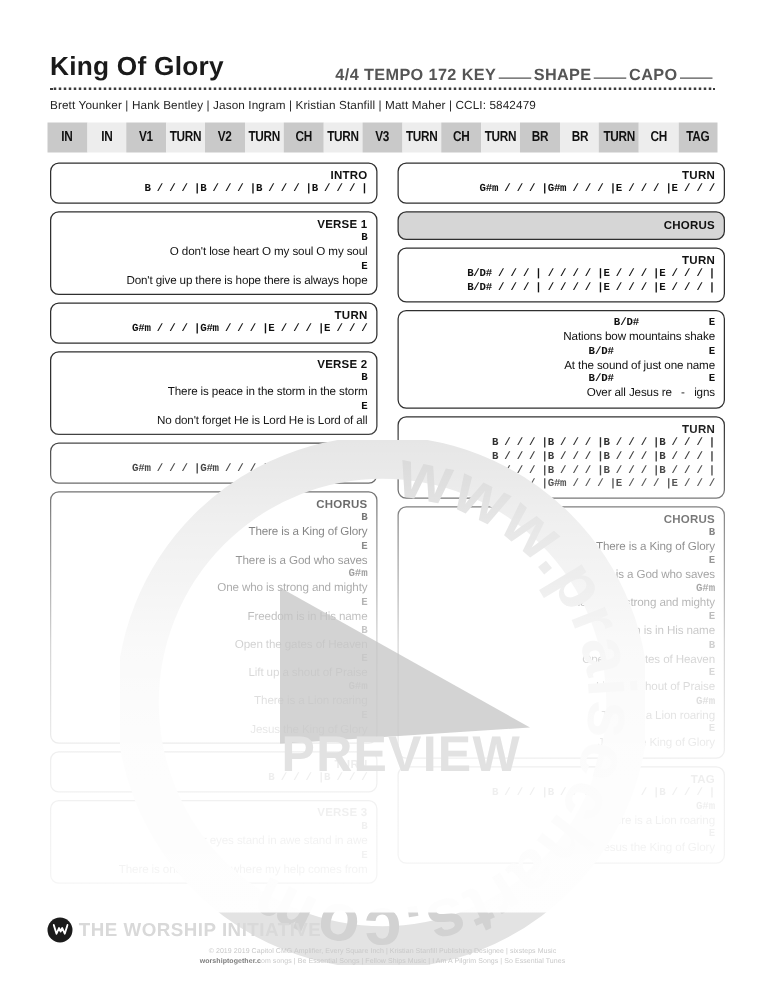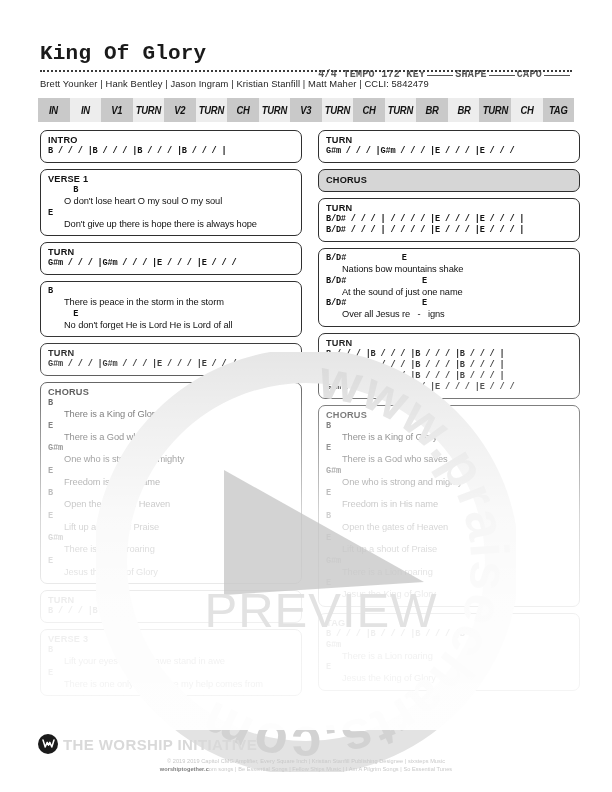--- a/index.html
+++ b/index.html
@@ -22,41 +22,40 @@
     width: 612px;
     height: 792px;
   }
 
   
   #header {
     position: absolute;
     left: 40px;
     top: 42px;
     width: 532px;
-    font-family: Liberation Mono, monospace;
   }
   #title-row {
     position: relative;
     height: 26px;
   }
   #song-title {
     position: absolute;
     left: 0;
     top: 0;
     font-size: 21px;
     font-weight: bold;
     color: #1a1a1a;
     letter-spacing: 0.2px;
     line-height: 24px;
   }
   #meta-line {
     position: absolute;
     right: 0;
-    top: 27px;
-    font-size: 10px;
+    top: 10px;
+    font-size: 13px;
     font-weight: bold;
     color: #555;
     letter-spacing: 0.3px;
     white-space: nowrap;
   }
   .meta-blank {
     display: inline-block;
     border-bottom: 1.2px solid #555;
     width: 26px;
     margin: 0 2px;
@@ -94,21 +93,20 @@
     flex: 1 1 0;
     display: flex;
     align-items: center;
     justify-content: center;
     font-size: 11.5px;
     font-weight: bold;
     color: #111;
     letter-spacing: -0.3px;
     font-stretch: condensed;
     transform-origin: center;
-    font-style: italic;
   }
   .nav-cell.dark { background: #c9c9c9; }
   .nav-cell.light { background: #ededed; }
   .nav-cell span { display: inline-block; transform: scaleX(0.82); }
 
   
   .col {
     position: absolute;
     top: 130px;
     width: 262px;
@@ -116,20 +114,21 @@
   #col-left  { left: 40px; }
   #col-right { left: 318px; }
 
   .section {
     border: 1.1px solid #2f2f2f;
     border-radius: 7px;
     background: #ffffff;
     margin-bottom: 6px;
     padding: 4px 7px 5px 7px;
     box-sizing: border-box;
+    text-align: right;
   }
   .section.ref {
     background: #d6d6d6;
     padding: 5px 7px 5px 7px;
   }
   .sec-title {
     font-size: 9.2px;
     font-weight: bold;
     color: #111;
     letter-spacing: 0.2px;
@@ -192,22 +191,22 @@
     top: 0;
     width: 300px;
     height: 120px;
   }
   #preview-text {
     position: absolute;
     left: -5px;
     top: 112px;
     width: 320px;
     text-align: center;
-    font-size: 49px;
-    font-weight: normal;
+    font-size: 40px;
+    font-weight: bold;
     letter-spacing: 1px;
     color: #e2e2e2;
   }
 
   
   #veil {
     position: absolute;
     left: 0;
     top: 330px;
     width: 612px;
@@ -345,20 +344,21 @@
         <div class="chordpos">     B</div>
         <div class="lyricline">O don't lose heart O my soul O my soul</div>
         <div class="chordpos">E</div>
         <div class="lyricline">Don't give up there is hope there is always hope</div>
       </div>
       <div class="section">
         <div class="sec-title">TURN</div>
         <div class="chordline">G#m / / / |G#m / / / |E / / / |E / / /</div>
       </div>
       <div class="section">
+        <div class="sec-title">VERSE 2</div>
         <div class="chordpos">B</div>
         <div class="lyricline">There is peace in the storm in the storm</div>
         <div class="chordpos">     E</div>
         <div class="lyricline">No don't forget He is Lord He is Lord of all</div>
       </div>
       <div class="section">
         <div class="sec-title">TURN</div>
         <div class="chordline">G#m / / / |G#m / / / |E / / / |E / / /</div>
       </div>
       <div class="section">

